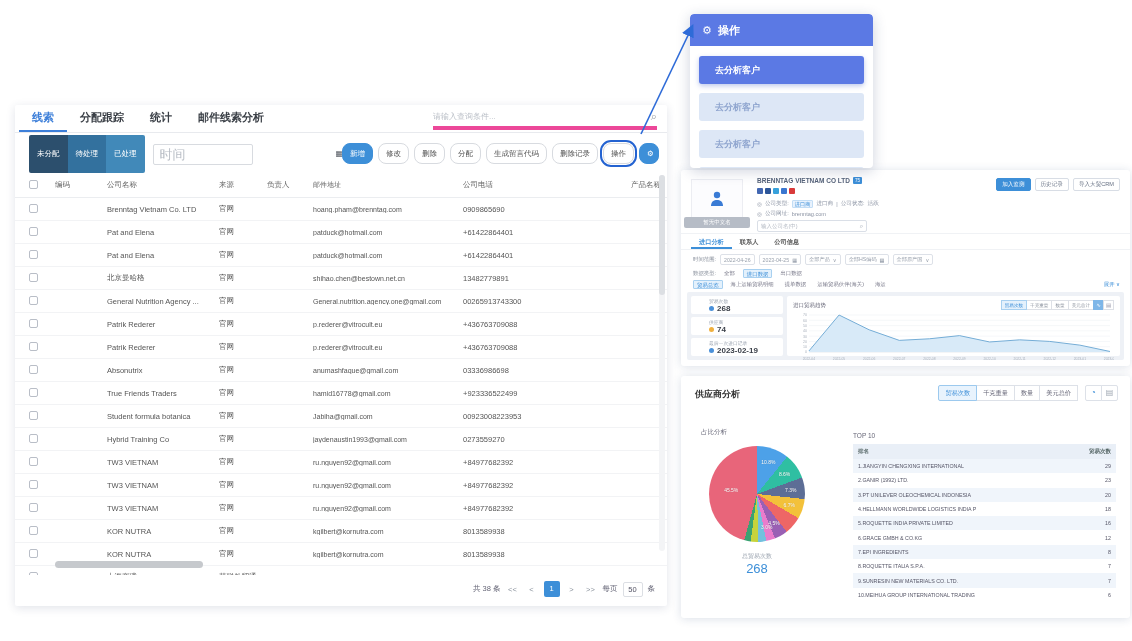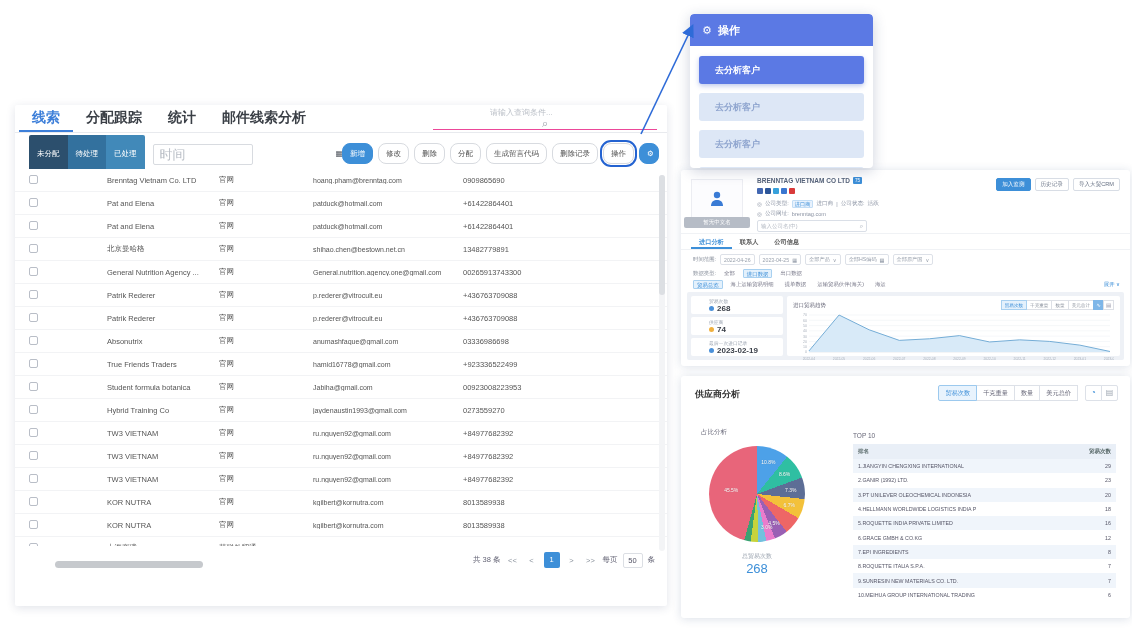--- a/index.html
+++ b/index.html
@@ -9,23 +9,23 @@
   button{font-family:inherit;cursor:pointer;}
 
   
   .arrow-overlay{position:absolute;left:0;top:0;z-index:9;pointer-events:none;}
 
   
   .main-panel{position:absolute;left:15px;top:105px;width:652px;height:501px;background:#fff;
     box-shadow:0 2px 10px rgba(40,60,100,.14);border-radius:2px;}
   .tabs-row{height:28px;display:flex;align-items:flex-end;border-bottom:1px solid #e8eaee;padding:0 10px 0 4px;}
   .tabs{display:flex;}
-  .tab{padding:0 13px;height:27px;line-height:25px;font-size:14px;font-weight:700;color:#3a3f46;border-bottom:2px solid transparent;cursor:pointer;}
+  .tab{padding:0 13px;height:27px;line-height:25px;font-size:11px;font-weight:700;color:#3a3f46;border-bottom:2px solid transparent;cursor:pointer;}
   .tab.active{color:#3d7fd9;border-bottom-color:#3d7fd9;}
-  .search{width:224px;height:23px;margin-left:auto;margin-bottom:2px;display:flex;align-items:center;border-bottom:1px solid #ec4899;flex-direction:column;}
+  .search{width:224px;height:23px;margin-left:auto;margin-bottom:2px;display:flex;align-items:center;border-bottom:4px solid #ec4899;}
   .search input{flex:1;font-size:8px;color:#555;}
   .search input::placeholder{color:#b9bec6;}
   .search .mag{font-size:11px;color:#9aa0a8;line-height:1;}
 
   .toolbar{position:relative;height:30px;margin-top:6px;display:flex;align-items:center;padding-left:14px;}
   .segs{display:flex;}
   .seg{height:38px;padding:2px 8px;border:none;color:#fff;font-size:7.5px;text-align:center;}
   .segs .seg:nth-of-type(1){background:#2c4f6d;border-radius:2px 0 0 2px;}
   .segs .seg:nth-of-type(2){background:#33719e;}
   .segs .seg:nth-of-type(3){background:#4189b9;border-radius:0 2px 2px 0;}
@@ -208,20 +208,30 @@
           <button>生成留言代码</button>
 
           <button>删除记录</button>
 
           <button>操作</button>
         </span>
       <button class="gear-btn">⚙</button>
     </div>
   </div>
 
+  <div class="grid thead">
+    <span><span class="cb"></span></span>
+    <span class="c-code">编码</span>
+    <span class="c-company">公司名称</span>
+    <span class="c-source">来源</span>
+    <span class="c-owner">负责人</span>
+    <span class="c-email">邮件地址</span>
+    <span class="c-phone">公司电话</span>
+    <span class="c-product">产品名称</span>
+  </div>
 
   <div class="tbody">
 
       <div class="grid trow">
         <span><span class="cb"></span></span>
         <span class="c-code"></span>
         <span class="c-company">Brenntag Vietnam Co. LTD</span>
         <span class="c-source">官网</span>
         <span class="c-owner"></span>
         <span class="c-email">hoang.pham@brenntag.com</span>

